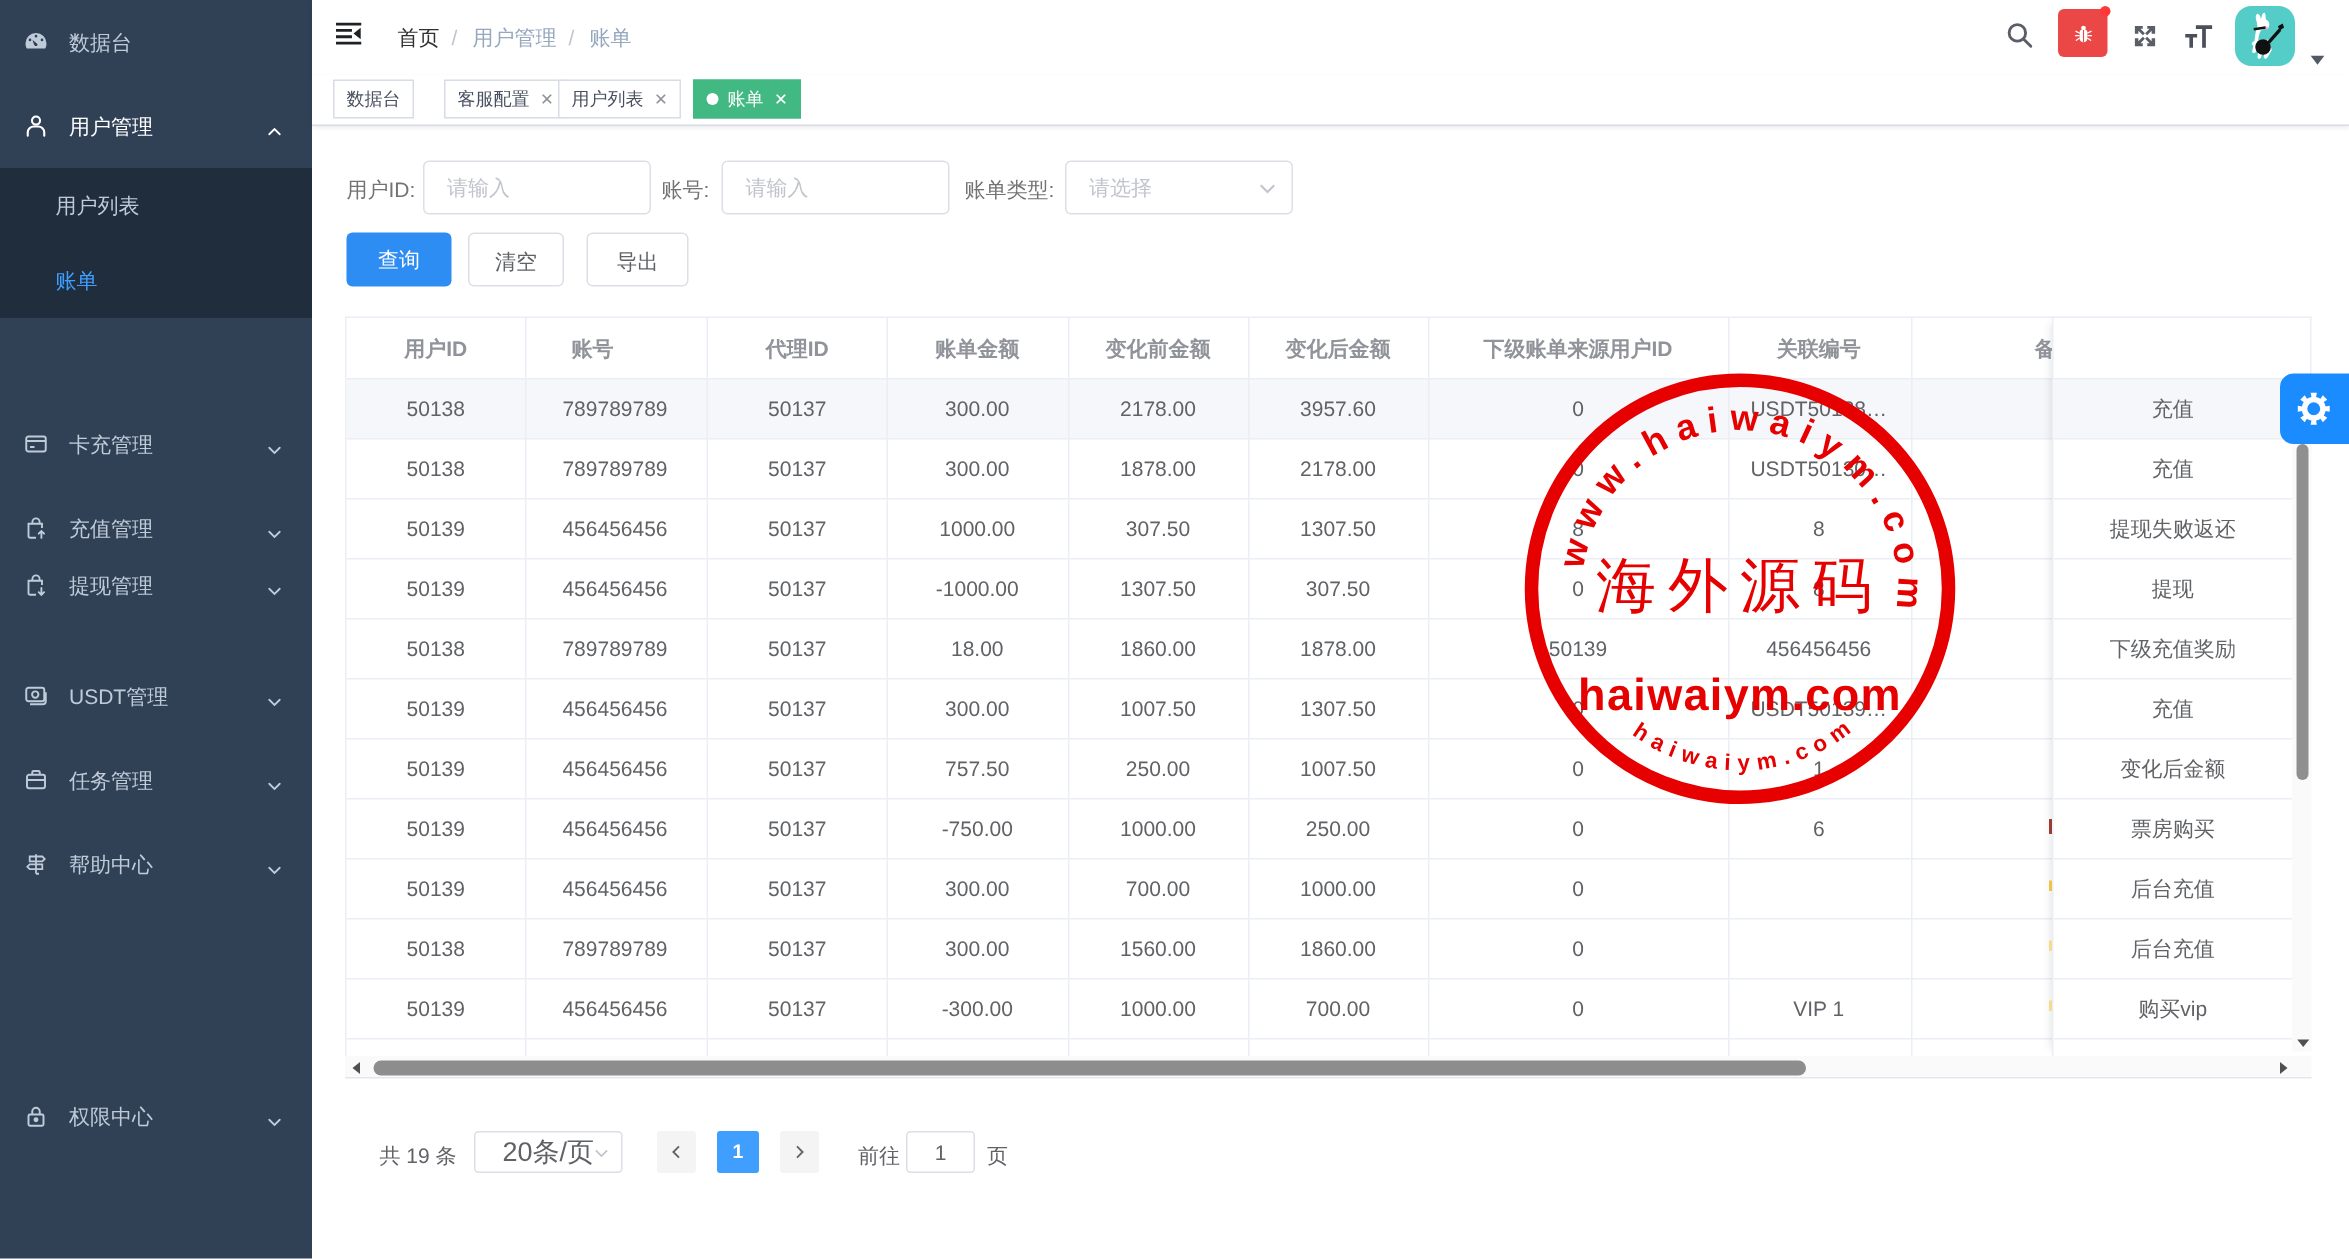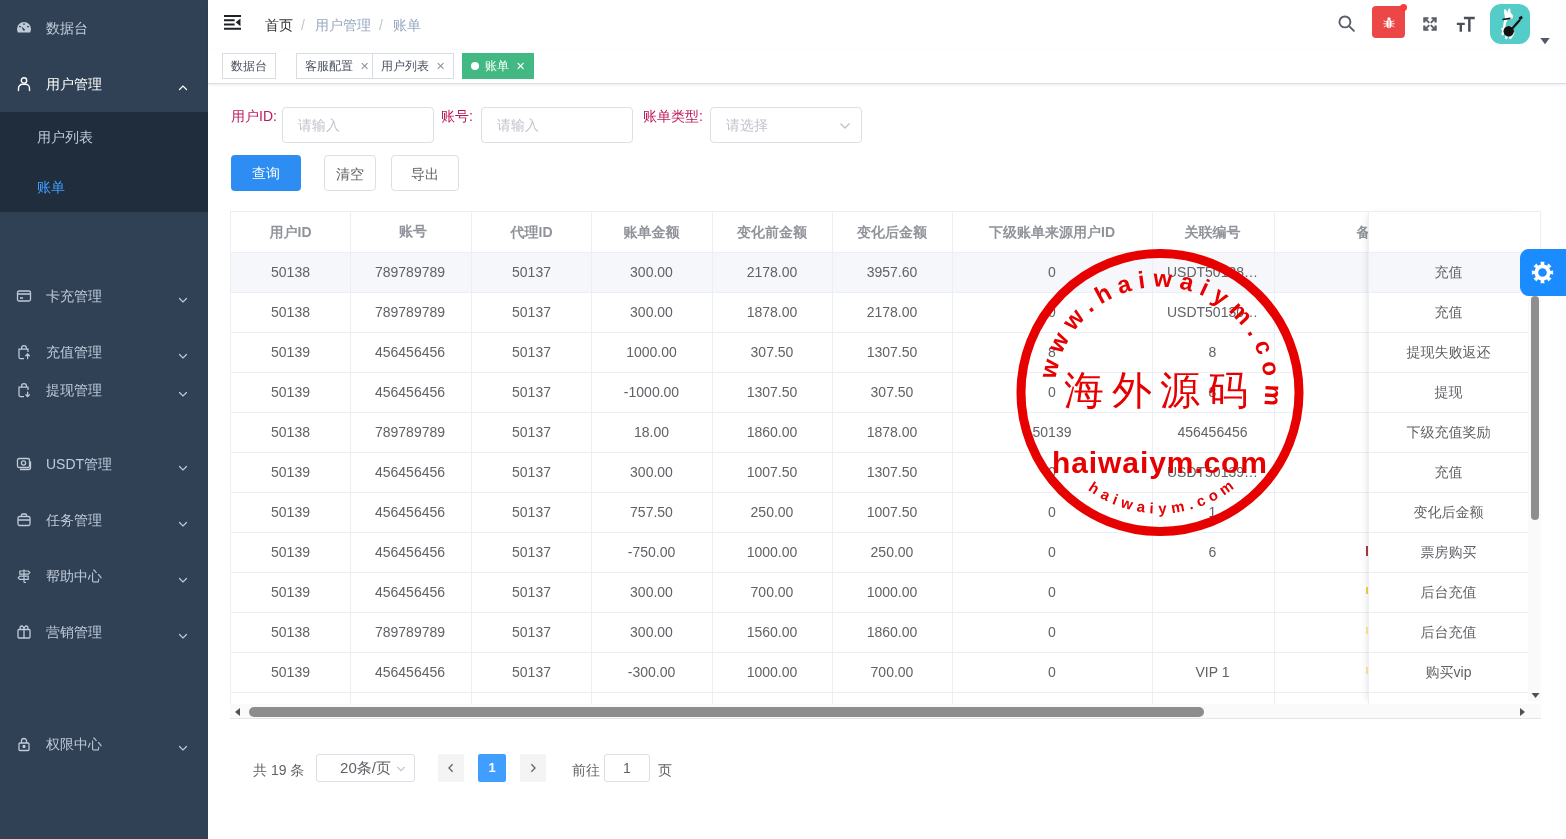--- a/index.html
+++ b/index.html
@@ -22,21 +22,21 @@
 #tabsbar { position:absolute; left:208px; top:50px; width:1358px; height:34px; background:#fff;
   border-bottom:1px solid #d8dce5; box-shadow:0 1px 3px 0 rgba(0,0,0,.08); }
 .tab { position:absolute; top:3px; height:26px; line-height:25px; border:1px solid #d8dce5;
   background:#fff; color:#495060; font-size:12px; padding:0 8px; }
 .tab.active { background:#42b983; color:#fff; border-color:#42b983; }
 .tab .dot { display:inline-block; width:8px; height:8px; border-radius:50%; background:#fff;
   margin-right:6px; position:relative; top:0px; }
 .tab .x { color:#90939a; margin-left:7px; font-size:11px; }
 .tab.active .x { color:#fff; }
 
-.flabel { position:absolute; top:98px; height:36px; line-height:36px; font-size:14px; color:#be185d; }
+.flabel { position:absolute; top:108px; height:36px; line-height:36px; font-size:14px; color:#737373; }
 .finput { position:absolute; top:107px; height:36px; border:1px solid #dcdfe6; border-radius:4px;
   background:#fff; font-size:14px; color:#c0c4cc; line-height:34px; padding-left:15px; }
 .btn { position:absolute; top:155px; height:36px; border-radius:4px; font-size:14px;
   text-align:center; line-height:36px; }
 .btn.primary { background:#2e8df2; color:#fff; }
 .btn.plain { background:#fff; border:1px solid #dcdfe6; color:#606266; }
 
 #tablewrap { position:absolute; left:230px; top:211px; width:1298px; height:493px; overflow:hidden; border-top:1px solid #ebeef5; border-left:1px solid #ebeef5; }
 .th, .td { position:absolute; font-size:14px; text-align:center; overflow:hidden; }
 .th { color:#909399; font-weight:bold; height:40px; line-height:40px; }
@@ -127,30 +127,20 @@
           <path d="M1.5 3.5 5 7l3.5-3.5" stroke="#bfcbd9" stroke-width="1.2" fill="none" stroke-linecap="round"></path>
         </svg></span>
     </div>
   <div class="mi" style="top:548px">
       <span class="ictx"><svg width="16" height="16" viewBox="0 0 16 16" fill="none" stroke="#bfcbd9" stroke-width="1.2">
           <path d="M8 1.5v13M8 14.5h2"></path>
           <path d="M3.8 3h8.4l1.6 1.6-1.6 1.6H3.8z"></path>
           <path d="M12.2 8.2H3.8L2.2 9.8l1.6 1.6h8.4z"></path>
         </svg></span>
       <span class="txt">帮助中心</span>
-      <span class="arr"><svg width="10" height="10" viewBox="0 0 10 10">
-          <path d="M1.5 3.5 5 7l3.5-3.5" stroke="#bfcbd9" stroke-width="1.2" fill="none" stroke-linecap="round"></path>
-        </svg></span>
-    </div>
-  <div class="mi" style="top:604px">
-      <span class="ictx"><svg width="16" height="16" viewBox="0 0 16 16" fill="none" stroke="#bfcbd9" stroke-width="1.3">
-          <rect x="2" y="5.5" width="12" height="8.5" rx="1"></rect>
-          <path d="M8 5.5v8.5M4.5 5.5C3.5 4.5 4 2 5.5 2S8 4 8 5.5M11.5 5.5c1-1 .5-3.5-1-3.5S8 4 8 5.5"></path>
-        </svg></span>
-      <span class="txt">营销管理</span>
       <span class="arr"><svg width="10" height="10" viewBox="0 0 10 10">
           <path d="M1.5 3.5 5 7l3.5-3.5" stroke="#bfcbd9" stroke-width="1.2" fill="none" stroke-linecap="round"></path>
         </svg></span>
     </div>
   <div class="mi" style="top:716px">
       <span class="ictx"><svg width="16" height="16" viewBox="0 0 16 16" fill="none" stroke="#bfcbd9" stroke-width="1.3">
           <rect x="3" y="7" width="10" height="7.5" rx="1"></rect>
           <path d="M5.5 7V5a2.5 2.5 0 0 1 5 0v2"></path>
           <circle cx="8" cy="10.5" r="1" fill="#bfcbd9"></circle>
         </svg></span>
@@ -215,26 +205,26 @@
   <span class="finput" style="left:282px; width:152px;">请输入</span>
   <span class="flabel" style="left:441px;">账号:</span>
   <span class="finput" style="left:481px; width:152px;">请输入</span>
   <span class="flabel" style="left:643px;">账单类型:</span>
   <span class="finput" style="left:710px; width:152px;">请选择
     <svg width="12" height="12" viewBox="0 0 12 12" style="position:absolute; right:10px; top:12px;">
         <path d="M1.5 3.5 6 8l4.5-4.5" stroke="#c0c4cc" stroke-width="1.4" fill="none"></path>
       </svg>
   </span>
   <div class="btn primary" style="left:231px; width:70px;">查询</div>
-  <div class="btn plain" style="left:312px; width:52px;margin-left:12px;">清空</div>
+  <div class="btn plain" style="left:312px; width:64px;">清空</div>
   <div class="btn plain" style="left:391px; width:68px;">导出</div>
 </div>
 <div id="tablewrap">
 <div class="th" style="left:0px; top:0; width:119px;">用户ID</div>
-<div class="th" style="left:122px; top:0; width:120px;font-family:Liberation Mono, monospace;">账号</div>
+<div class="th" style="left:104px; top:0; width:120px;">账号</div>
 <div class="th" style="left:240px; top:0; width:121px;">代理ID</div>
 <div class="th" style="left:360px; top:0; width:121px;">账单金额</div>
 <div class="th" style="left:481px; top:0; width:120px;">变化前金额</div>
 <div class="th" style="left:601px; top:0; width:120px;">变化后金额</div>
 <div class="th" style="left:721px; top:0; width:200px;">下级账单来源用户ID</div>
 <div class="th" style="left:921px; top:0; width:121px;">关联编号</div>
 <div class="th" style="left:1043px; top:0; width:193px;">备注</div>
 <div class="abs" style="left:0; top:40px; width:1298px; height:40px; background:#f5f7fa;"></div>
 <div class="td" style="left:0px; top:40px; width:119px;">50138</div>
 <div class="td" style="left:119px; top:40px; width:120px;">789789789</div>
@@ -412,21 +402,21 @@
   <div class="abs" style="left:1366px; top:627px; width:2px; height:7px; background:#f3dc8e; z-index:5;"></div>
   <div class="abs" style="left:1366px; top:667px; width:2px; height:7px; background:#f3dc8e; z-index:5;"></div>
 
   <div class="abs" style="left:1520px; top:249px; width:46px; height:47px; background:#1a8cff; border-radius:9px 0 0 9px; z-index:60;">
     <svg class="abs" style="left:11px; top:12px;" width="23" height="23" viewBox="0 0 24 24" fill="#fff" fill-rule="evenodd">
         <path d="M 23.09 9.84 L 23.09 14.16 L 20.24 13.61 A 8.4 8.4 0 0 1 18.96 16.70 L 21.37 18.32 L 18.32 21.37 L 16.69 18.97 A 8.4 8.4 0 0 1 13.60 20.25 L 14.16 23.09 L 9.84 23.09 L 10.39 20.24 A 8.4 8.4 0 0 1 7.30 18.96 L 5.68 21.37 L 2.63 18.32 L 5.03 16.69 A 8.4 8.4 0 0 1 3.75 13.60 L 0.91 14.16 L 0.91 9.84 L 3.76 10.39 A 8.4 8.4 0 0 1 5.04 7.30 L 2.63 5.68 L 5.68 2.63 L 7.31 5.03 A 8.4 8.4 0 0 1 10.40 3.75 L 9.84 0.91 L 14.16 0.91 L 13.61 3.76 A 8.4 8.4 0 0 1 16.70 5.04 L 18.32 2.63 L 21.37 5.68 L 18.97 7.31 A 8.4 8.4 0 0 1 20.25 10.40 Z M 16.5 12 A 4.5 4.5 0 1 0 7.5 12 A 4.5 4.5 0 1 0 16.5 12 Z"></path>
       </svg>
   </div>
 
   <span class="pgtext" style="left:253px; top:762px;">共 19 条</span>
-  <div class="abs" style="left:316px; top:754px; width:99px; height:28px; border:1px solid #dcdfe6; border-radius:3px; font-size:15px; color:#606266; text-align:center; line-height:26px;">20条/页
+  <div class="abs" style="left:316px; top:754px; width:99px; height:28px; border:1px solid #dcdfe6; border-radius:3px; font-size:18px; color:#606266; text-align:center; line-height:26px;">20条/页
     <svg class="abs" style="right:8px; top:9px;" width="10" height="10" viewBox="0 0 12 12">
         <path d="M1.5 3.5 6 8l4.5-4.5" stroke="#c0c4cc" stroke-width="1.4" fill="none"></path>
       </svg>
   </div>
   <div class="abs" style="left:438px; top:754px; width:26px; height:28px; background:#f4f4f5; border-radius:2px;">
     <svg class="abs" style="left:8px; top:9px;" width="10" height="10" viewBox="0 0 12 12">
         <path d="M8 1.5 3.5 6 8 10.5" stroke="#606266" stroke-width="1.5" fill="none"></path>
       </svg>
   </div>
   <div class="abs" style="left:478px; top:754px; width:28px; height:28px; background:#409eff; border-radius:2px; color:#fff; font-size:13px; font-weight:bold; text-align:center; line-height:28px;">1</div>

